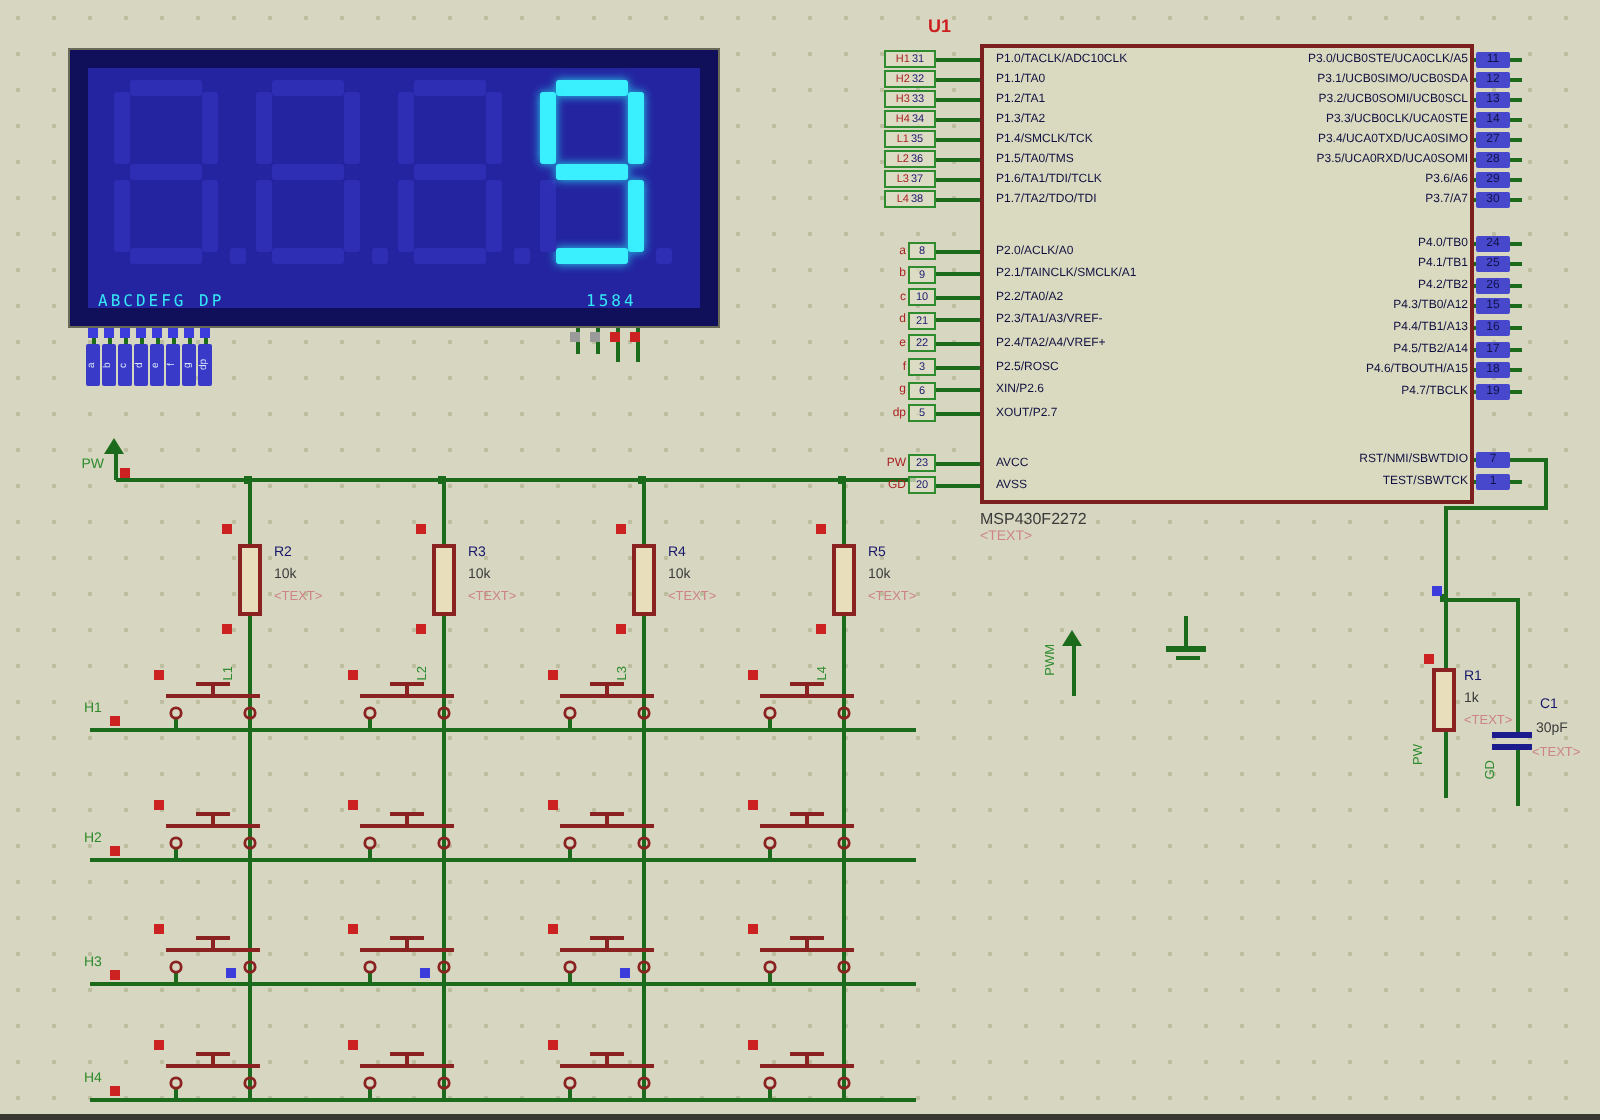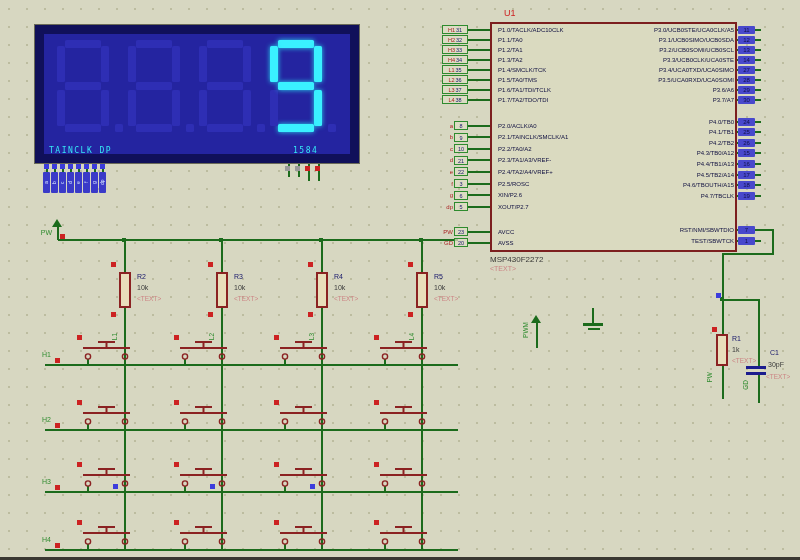--- a/index.html
+++ b/index.html
@@ -38,21 +38,21 @@
   .nl{color:#a82222;font-size:5.5px}
   .np{color:#1a1a6e;font-size:5.5px}
   .nlab2{width:11px;text-align:right;color:#a82222;font-size:6px;margin-right:1px;flex:none}
   .nbox2{width:14px;height:9px;border:1px solid #2e8b2e;box-sizing:border-box;text-align:center;
     font-size:5.5px;color:#1a1a6e;line-height:8px;background:rgba(222,222,196,.75);flex:none}
   .stub{width:22px;height:2px;background:#1c6b1c;flex:none}
   .stubwrap{position:relative;width:24px;height:9px;flex:none}
   .stubline{position:absolute;left:0;top:3.5px;width:24px;height:2px;background:#1c6b1c}
   .pinbox{position:absolute;left:1px;top:0.5px;width:17px;height:8px;background:#4848cc;
     color:#12124a;font-size:6px;line-height:8px;text-align:center;border-radius:1px}
-  #chip-ref{position:absolute;left:504px;top:8px;color:#cc2020;font-size:9px;font-weight:normal;z-index:2}
+  #chip-ref{position:absolute;left:464px;top:8px;color:#cc2020;font-size:9px;font-weight:bold;z-index:2}
   #chip-part{position:absolute;left:490px;top:255px;color:#3a3a3a;font-size:8px;z-index:2}
   #chip-text{position:absolute;left:490px;top:265px;color:#cc8484;font-size:7px;z-index:2}
   
   .rbody{position:absolute;width:12px;background:#e9debb;border:2px solid #8b2222;box-sizing:border-box;z-index:2}
   .cref{position:absolute;font-size:7px;color:#16166a;z-index:2;white-space:nowrap}
   .cval{position:absolute;font-size:7px;color:#3c3c3c;z-index:2;white-space:nowrap}
   .ctext{position:absolute;font-size:6.5px;color:#cc8484;z-index:2;white-space:nowrap}
   .cplate{position:absolute;width:20px;height:3px;background:#1c1c8e;z-index:2}
   .btn{position:absolute;width:48px;height:26px;z-index:2}
   .hlabel{position:absolute;font-size:7px;color:#2e8b2e;z-index:2;white-space:nowrap}
@@ -61,21 +61,21 @@
   .tri-up{position:absolute;width:0;height:0;border-left:5px solid transparent;
     border-right:5px solid transparent;border-bottom:8px solid #1c6b1c;z-index:1}
   #bottom-strip{position:absolute;left:0;top:557px;width:800px;height:3px;background:#3a3832;z-index:7}
 </style>
 </head>
 <body>
 
 <div id="schematic">
 
   <div id="display"></div>
-  <div class="disp-label" style="left:49px;top:146px">TAINCLK DP</div>
+  <div class="disp-label" style="left:49px;top:146px">ABCDEFG DP</div>
   <div class="disp-label" style="left:293px;top:146px">1584</div>
 
   <div id="chip"></div>
   <div id="chip-ref">U1</div>
   <div id="chip-part">MSP430F2272</div>
   <div id="chip-text">&lt;TEXT&gt;</div>
 
   <div class="cplate" style="left:746px;top:366px"></div>
   <div class="cplate" style="left:746px;top:372px"></div>
   <div class="cref" style="left:770px;top:349px">C1</div>

